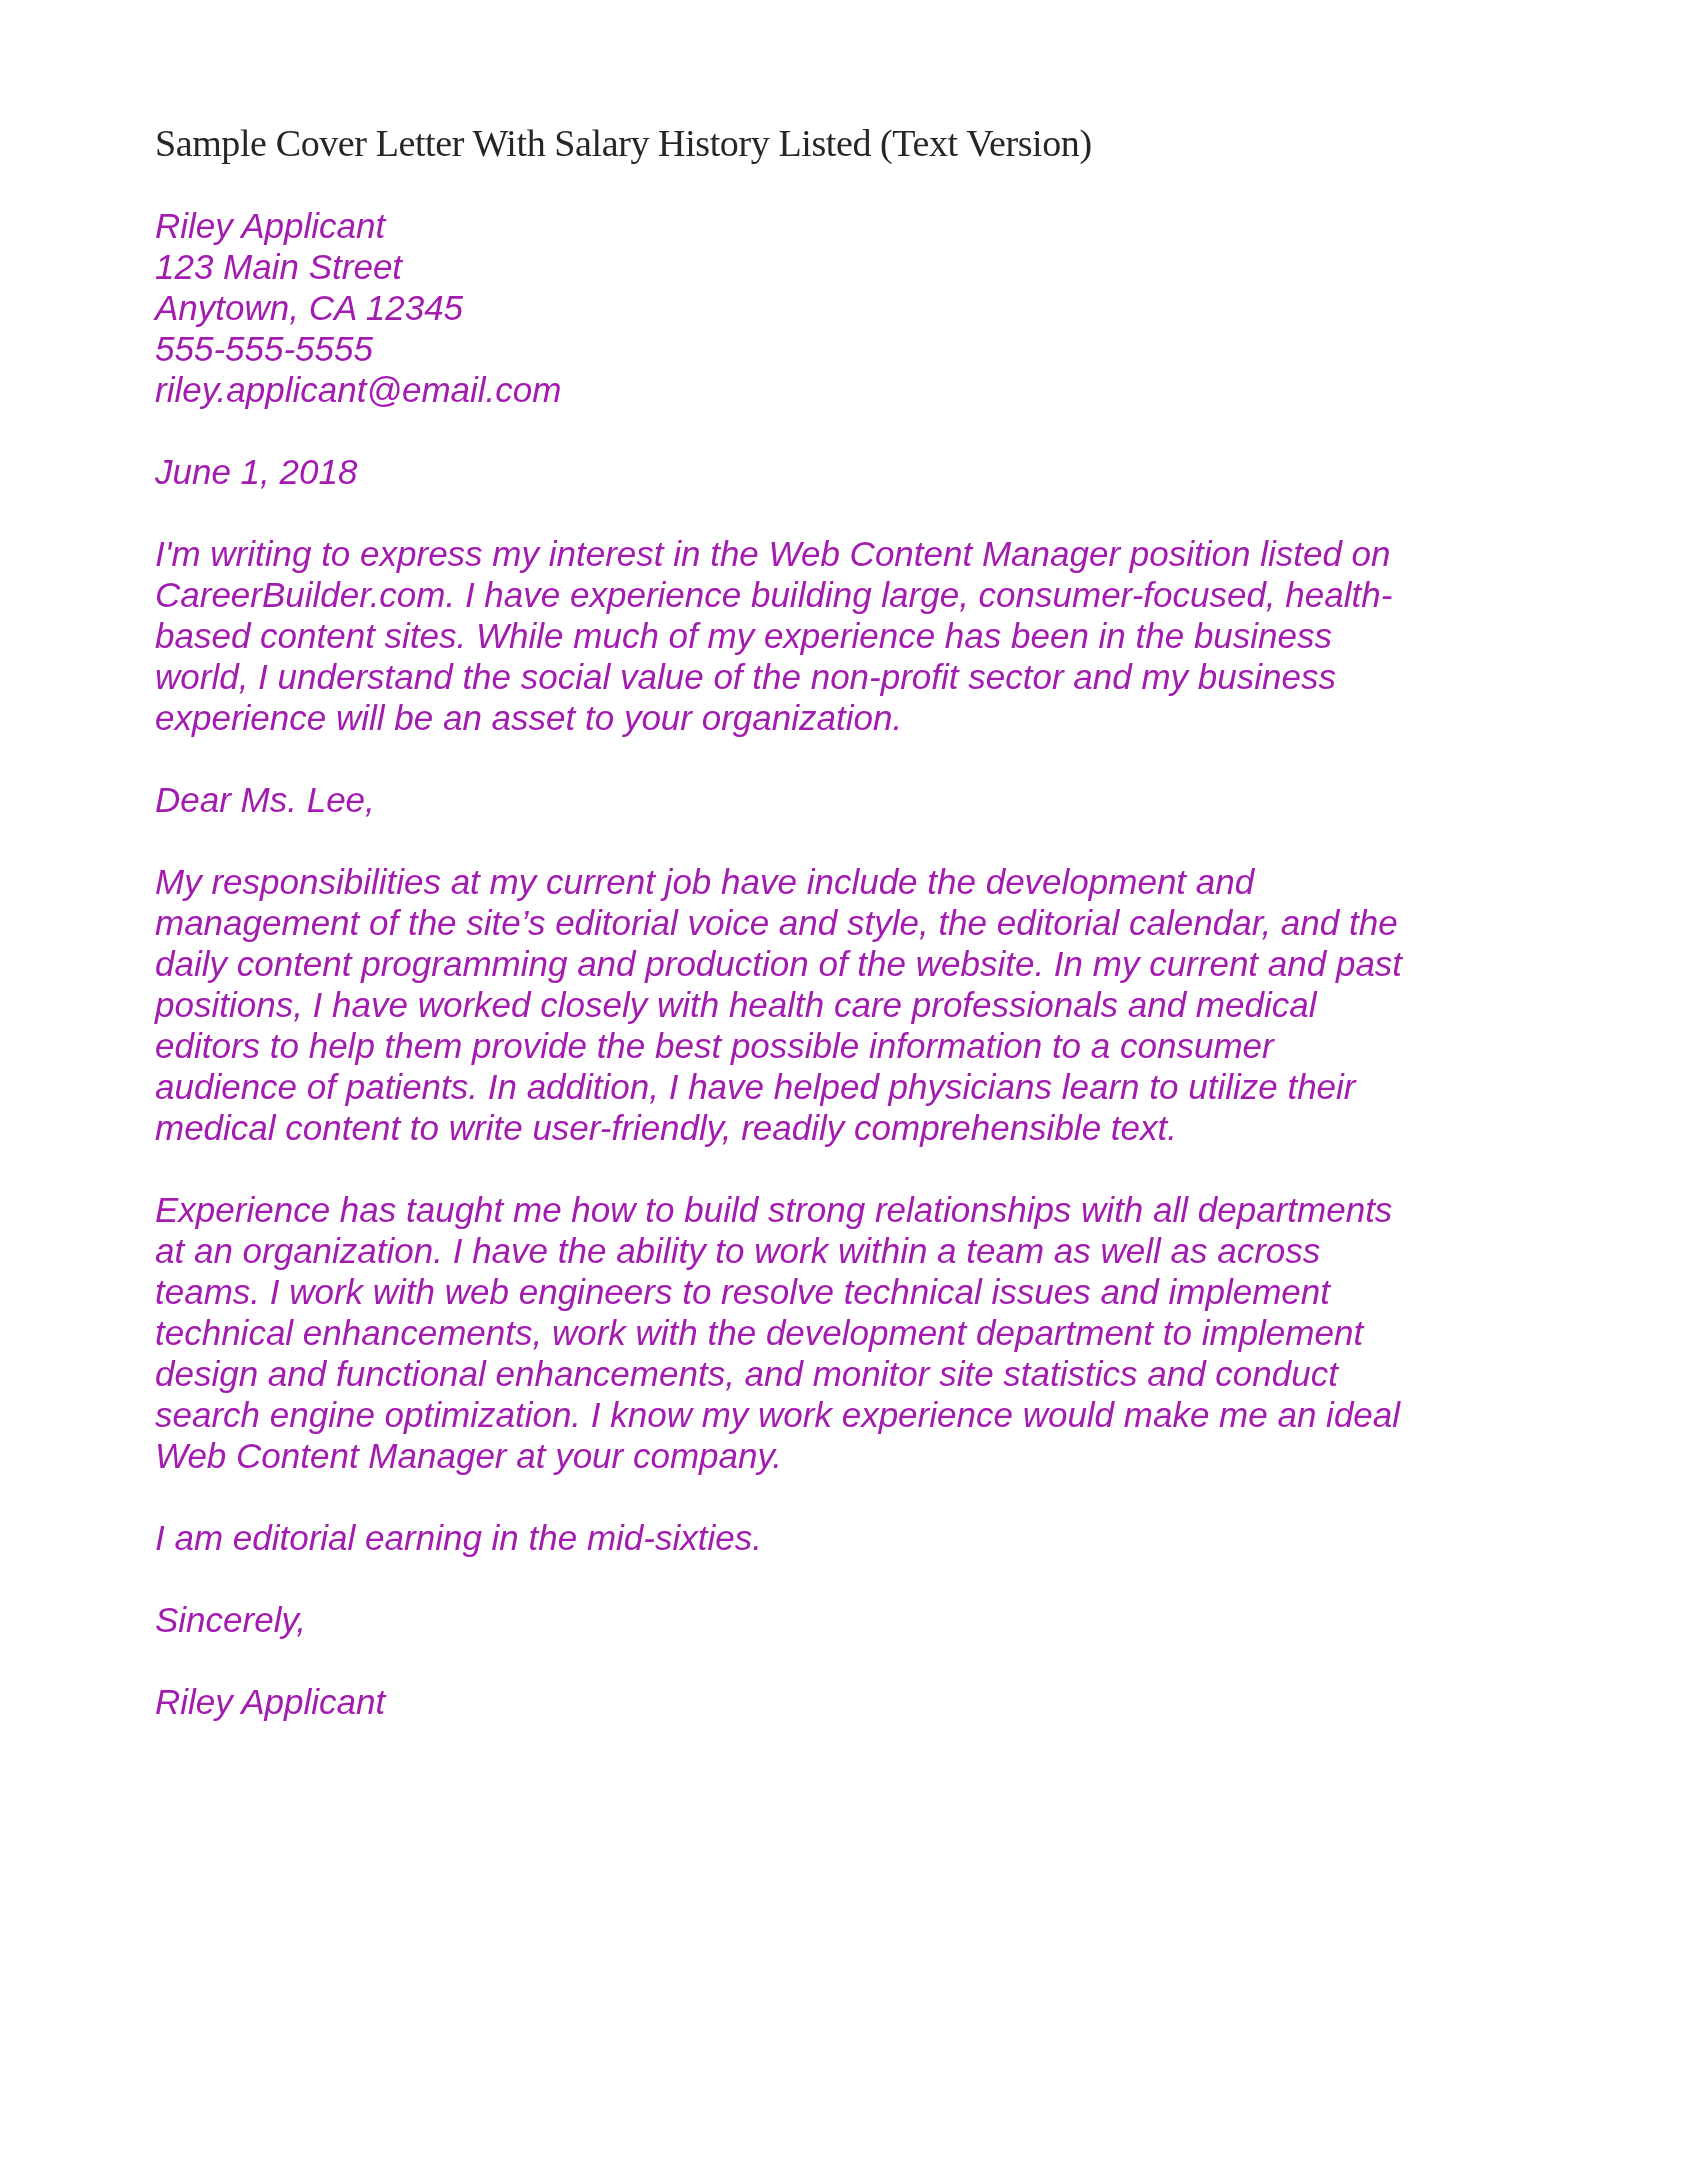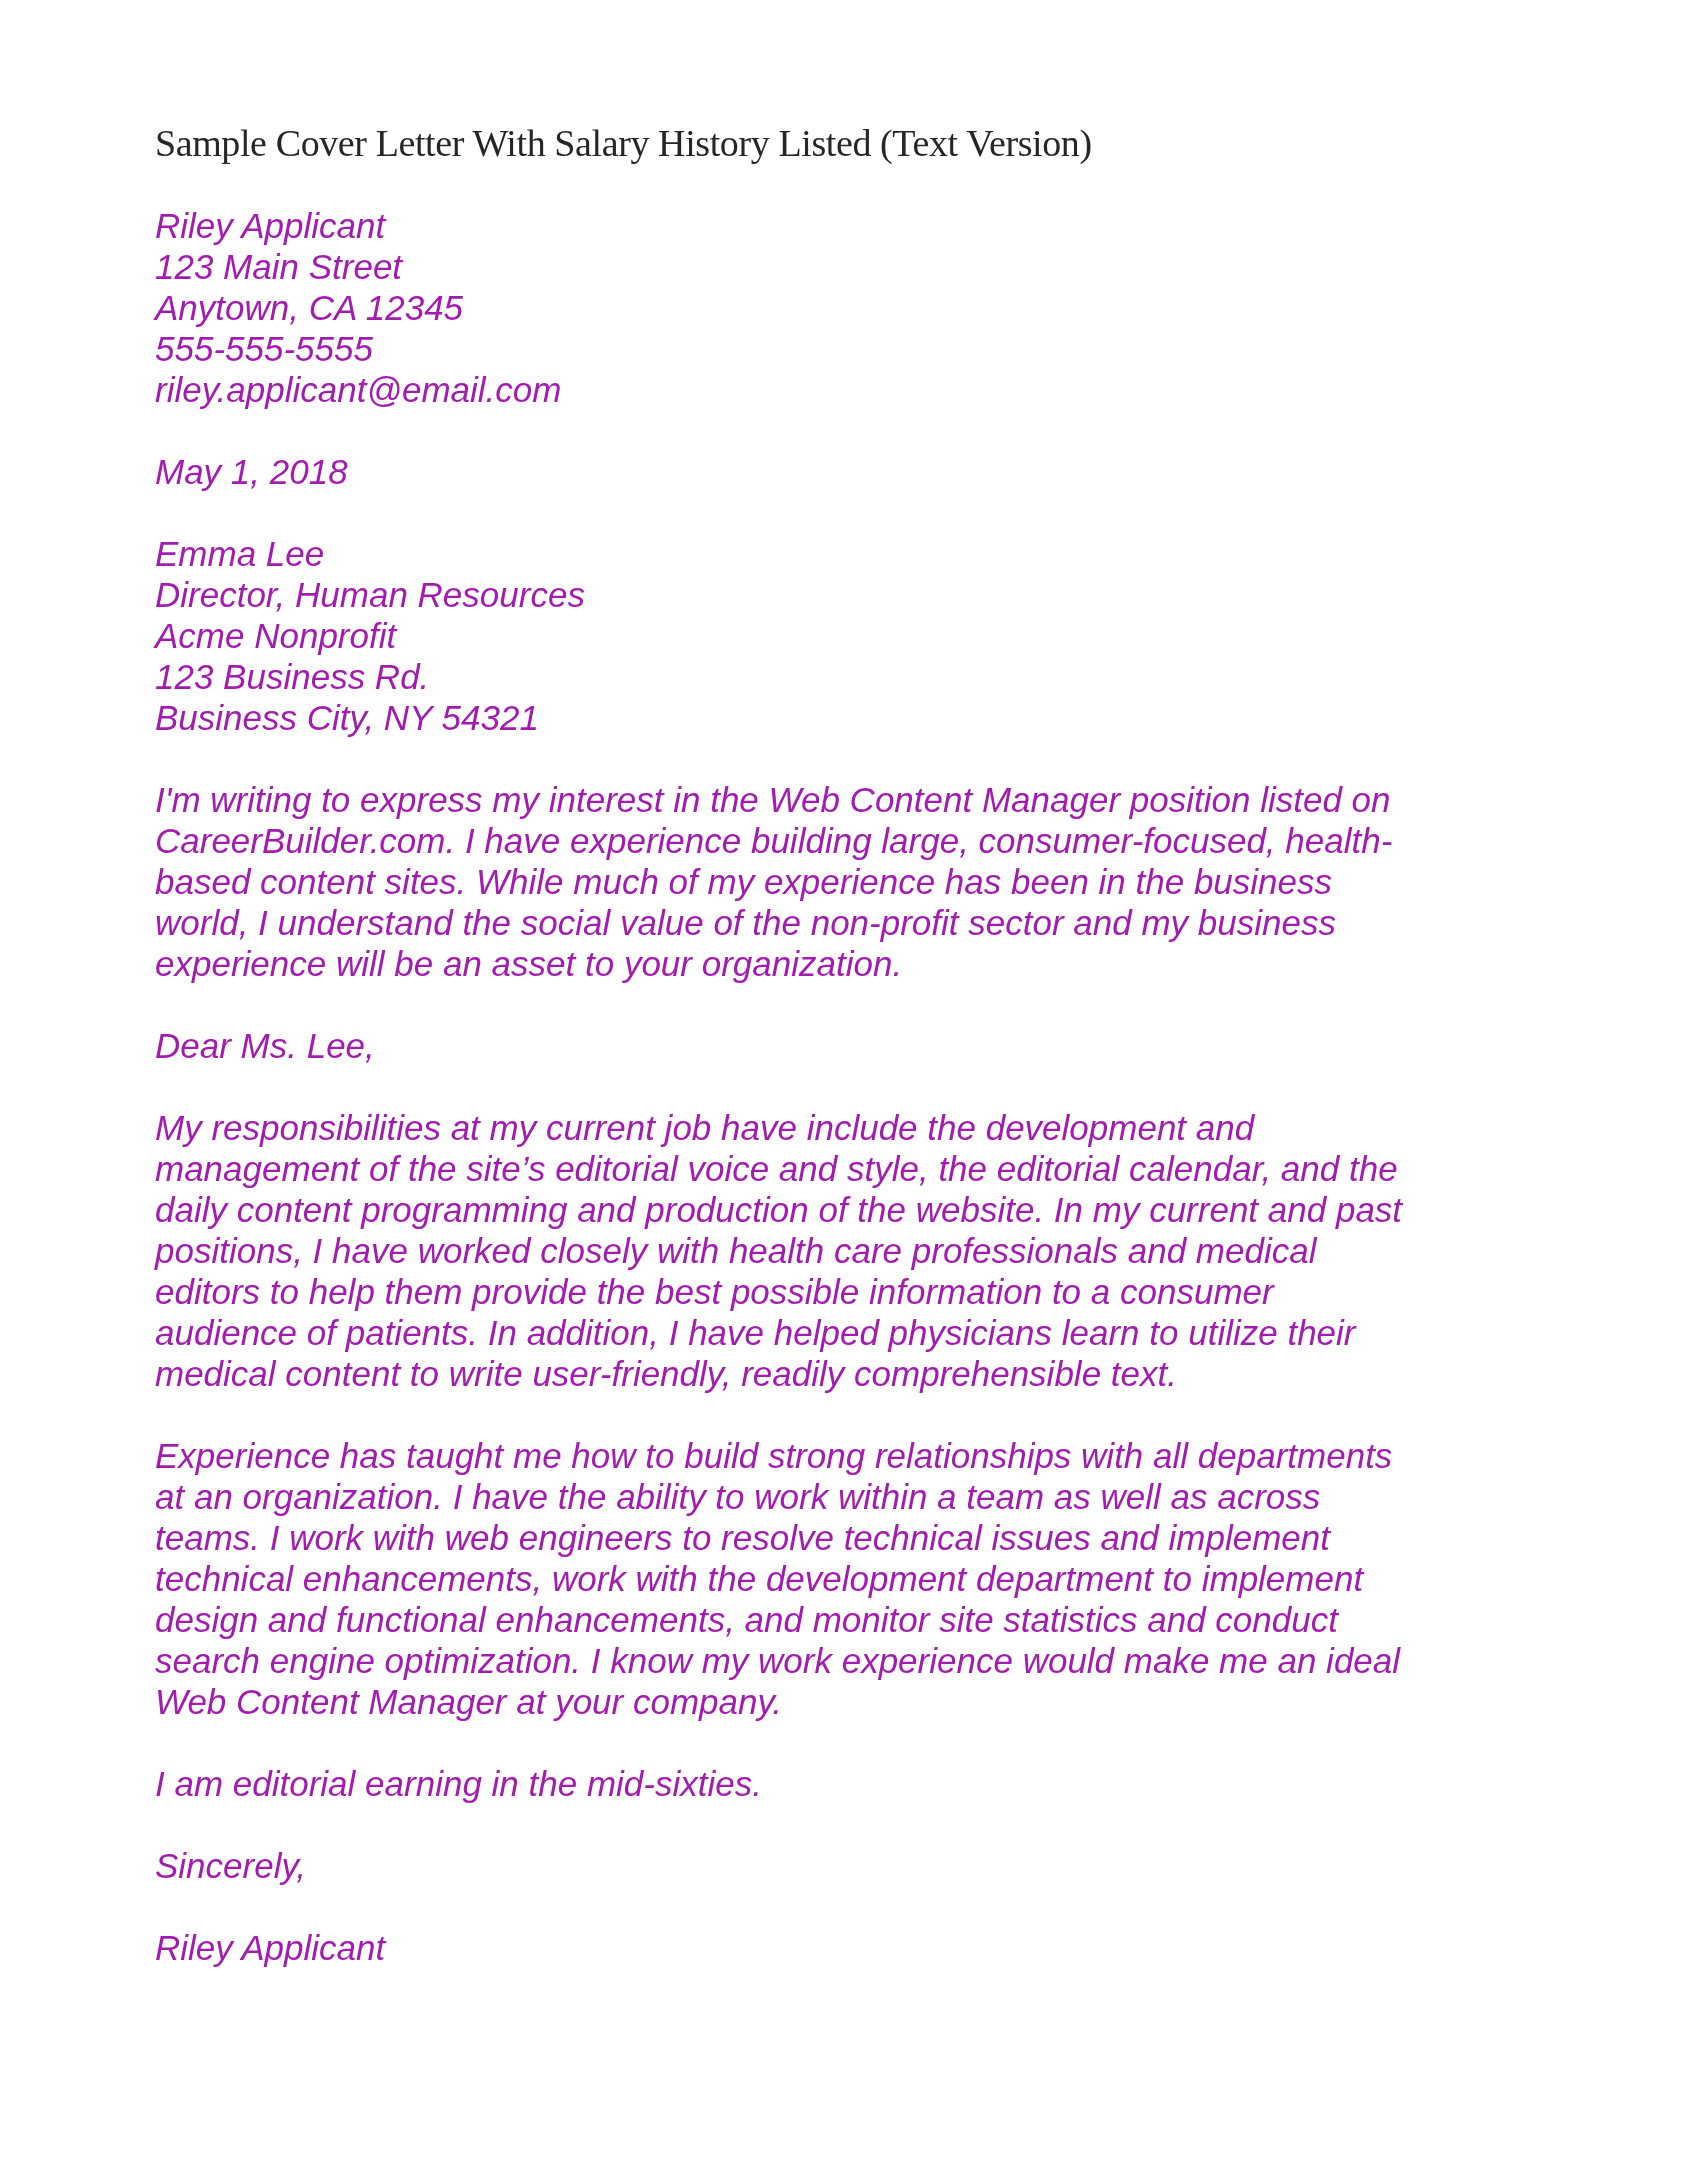--- a/index.html
+++ b/index.html
@@ -49,27 +49,22 @@
   <div class="letter">
 
     <div class="doc-title">Sample Cover Letter With Salary History Listed (Text Version)</div>
 
     <div class="block">Riley Applicant
 123 Main Street
 Anytown, CA 12345
 555-555-5555
 riley.applicant@email.com</div>
 
-    <div class="block">May 1, 2018</div>
+    <div class="block">June 1, 2018</div>
 
-    <div class="block">Emma Lee
-Director, Human Resources
-Acme Nonprofit
-123 Business Rd.
-Business City, NY 54321</div>
 
     <div class="block">I'm writing to express my interest in the Web Content Manager position listed on
 CareerBuilder.com. I have experience building large, consumer-focused, health-
 based content sites. While much of my experience has been in the business
 world, I understand the social value of the non-profit sector and my business
 experience will be an asset to your organization.</div>
 
     <div class="block">Dear Ms. Lee,</div>
 
     <div class="block">My responsibilities at my current job have include the development and

